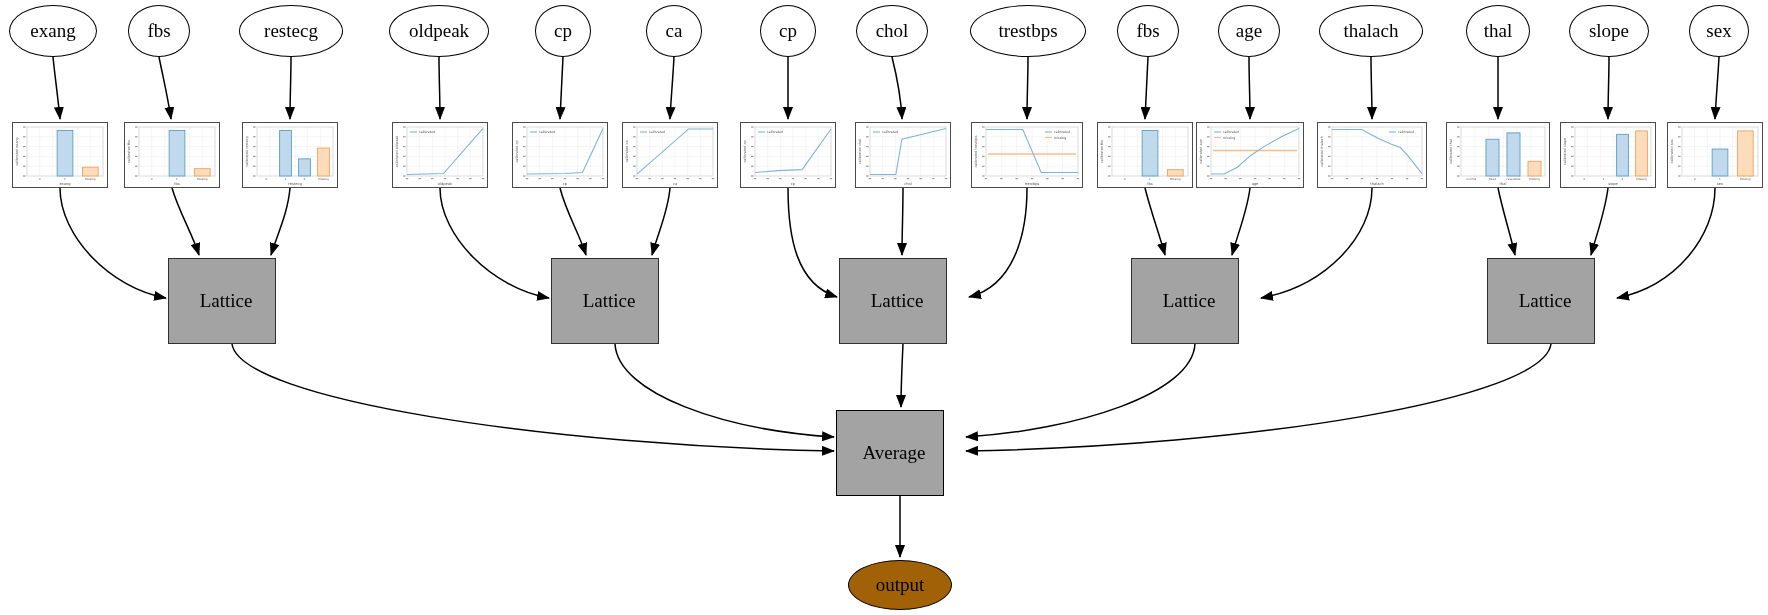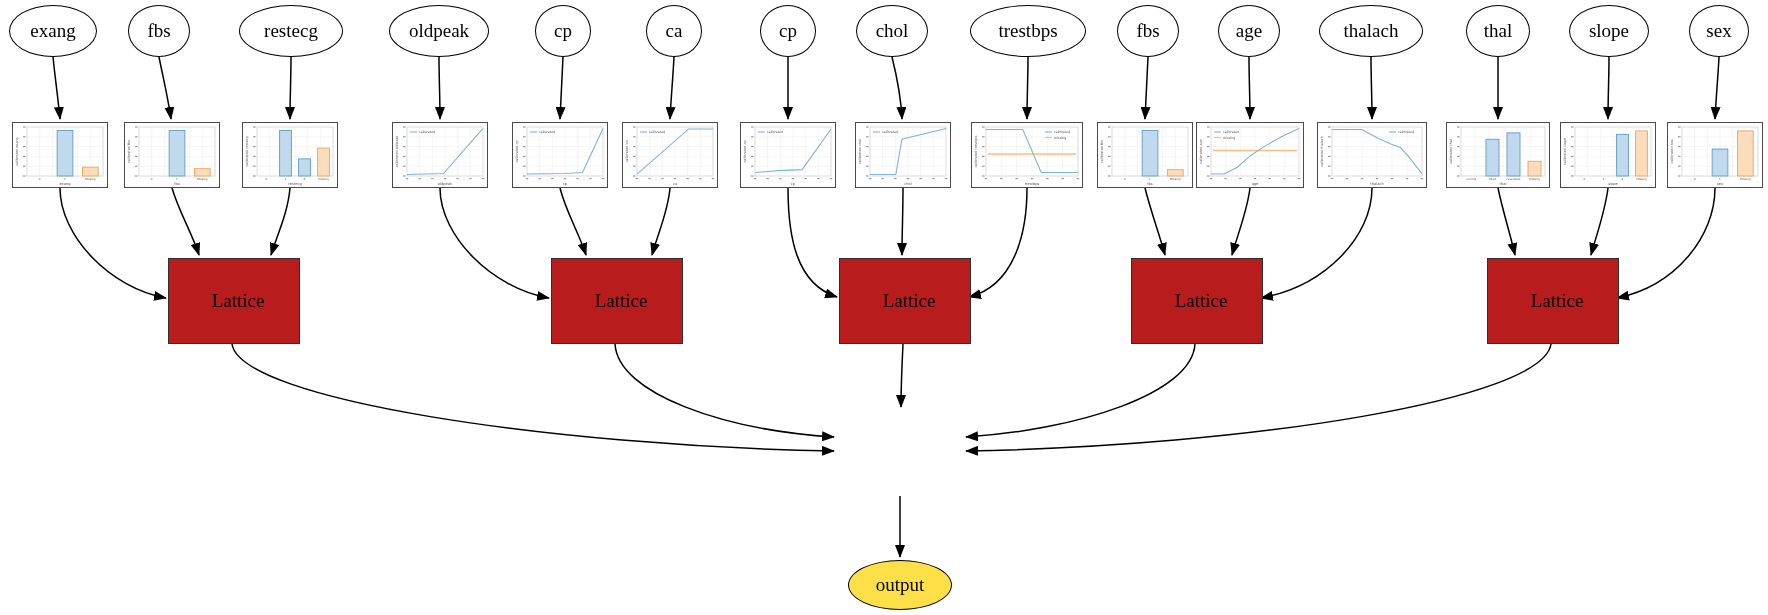--- a/index.html
+++ b/index.html
@@ -5,27 +5,27 @@
   html,body{margin:0;padding:0;background:#ffffff;}
   .canvas{position:relative;width:1768px;height:615px;background:#fff;
           font-family:"Liberation Serif","DejaVu Serif",serif;color:#000;overflow:hidden;text-align:center;}
   svg.edges{position:absolute;left:0;top:0;width:1768px;height:615px;pointer-events:none;}
   .enode{position:absolute;top:5px;height:52px;border:1.5px solid #000;border-radius:50%;
          display:flex;align-items:center;justify-content:center;font-size:19px;
          background:#fff;box-sizing:border-box;}
   .thumb{position:absolute;top:122px;height:66px;border:1.6px solid #4a4a4a;
          background:#fff;box-sizing:border-box;}
   .thumb svg{display:block;}
-  .box{position:absolute;width:132px;height:86px;background:#b91c1c;box-sizing:border-box;
+  .box{position:absolute;width:108px;height:86px;background:#a3a3a3;box-sizing:border-box;
        display:flex;align-items:center;justify-content:center;font-size:19px;padding-left:8px;}
   .lattice{top:258px;border:1.8px solid #2f2f2f;}
   .avg{top:410px;left:836px;border:1.4px solid #000;}
   .onode{position:absolute;top:560px;left:848px;width:104px;height:50px;
          border:1.5px solid #000;border-radius:50%;display:flex;align-items:center;
-         justify-content:center;font-size:19px;background:#fde047;box-sizing:border-box;}
+         justify-content:center;font-size:19px;background:#a16207;box-sizing:border-box;}
 </style>
 </head>
 <body>
 
 <div class="canvas">
 
   <svg class="edges" viewBox="0 0 1768 615">
     <defs>
       <marker id="arr" viewBox="0 0 13 10" refX="12" refY="5" markerWidth="13" markerHeight="10" markerUnits="userSpaceOnUse" orient="auto">
         <path d="M0,0 L13,5 L0,10 Z" fill="#000"></path>
@@ -549,14 +549,15 @@
         <text x="77.33333333333333" y="56.6" font-size="2.8" fill="#555555" text-anchor="middle" font-family="&quot;DejaVu Sans&quot;,sans-serif">Missing</text>
       </svg>
     </div>
 
   <div class="box lattice" style="left:168px">Lattice</div>
   <div class="box lattice" style="left:551px">Lattice</div>
   <div class="box lattice" style="left:839px">Lattice</div>
   <div class="box lattice" style="left:1131px">Lattice</div>
   <div class="box lattice" style="left:1487px">Lattice</div>
 
+  <div class="box avg">Average</div>
   <div class="onode">output</div>
 </div>
 
 </body></html>

